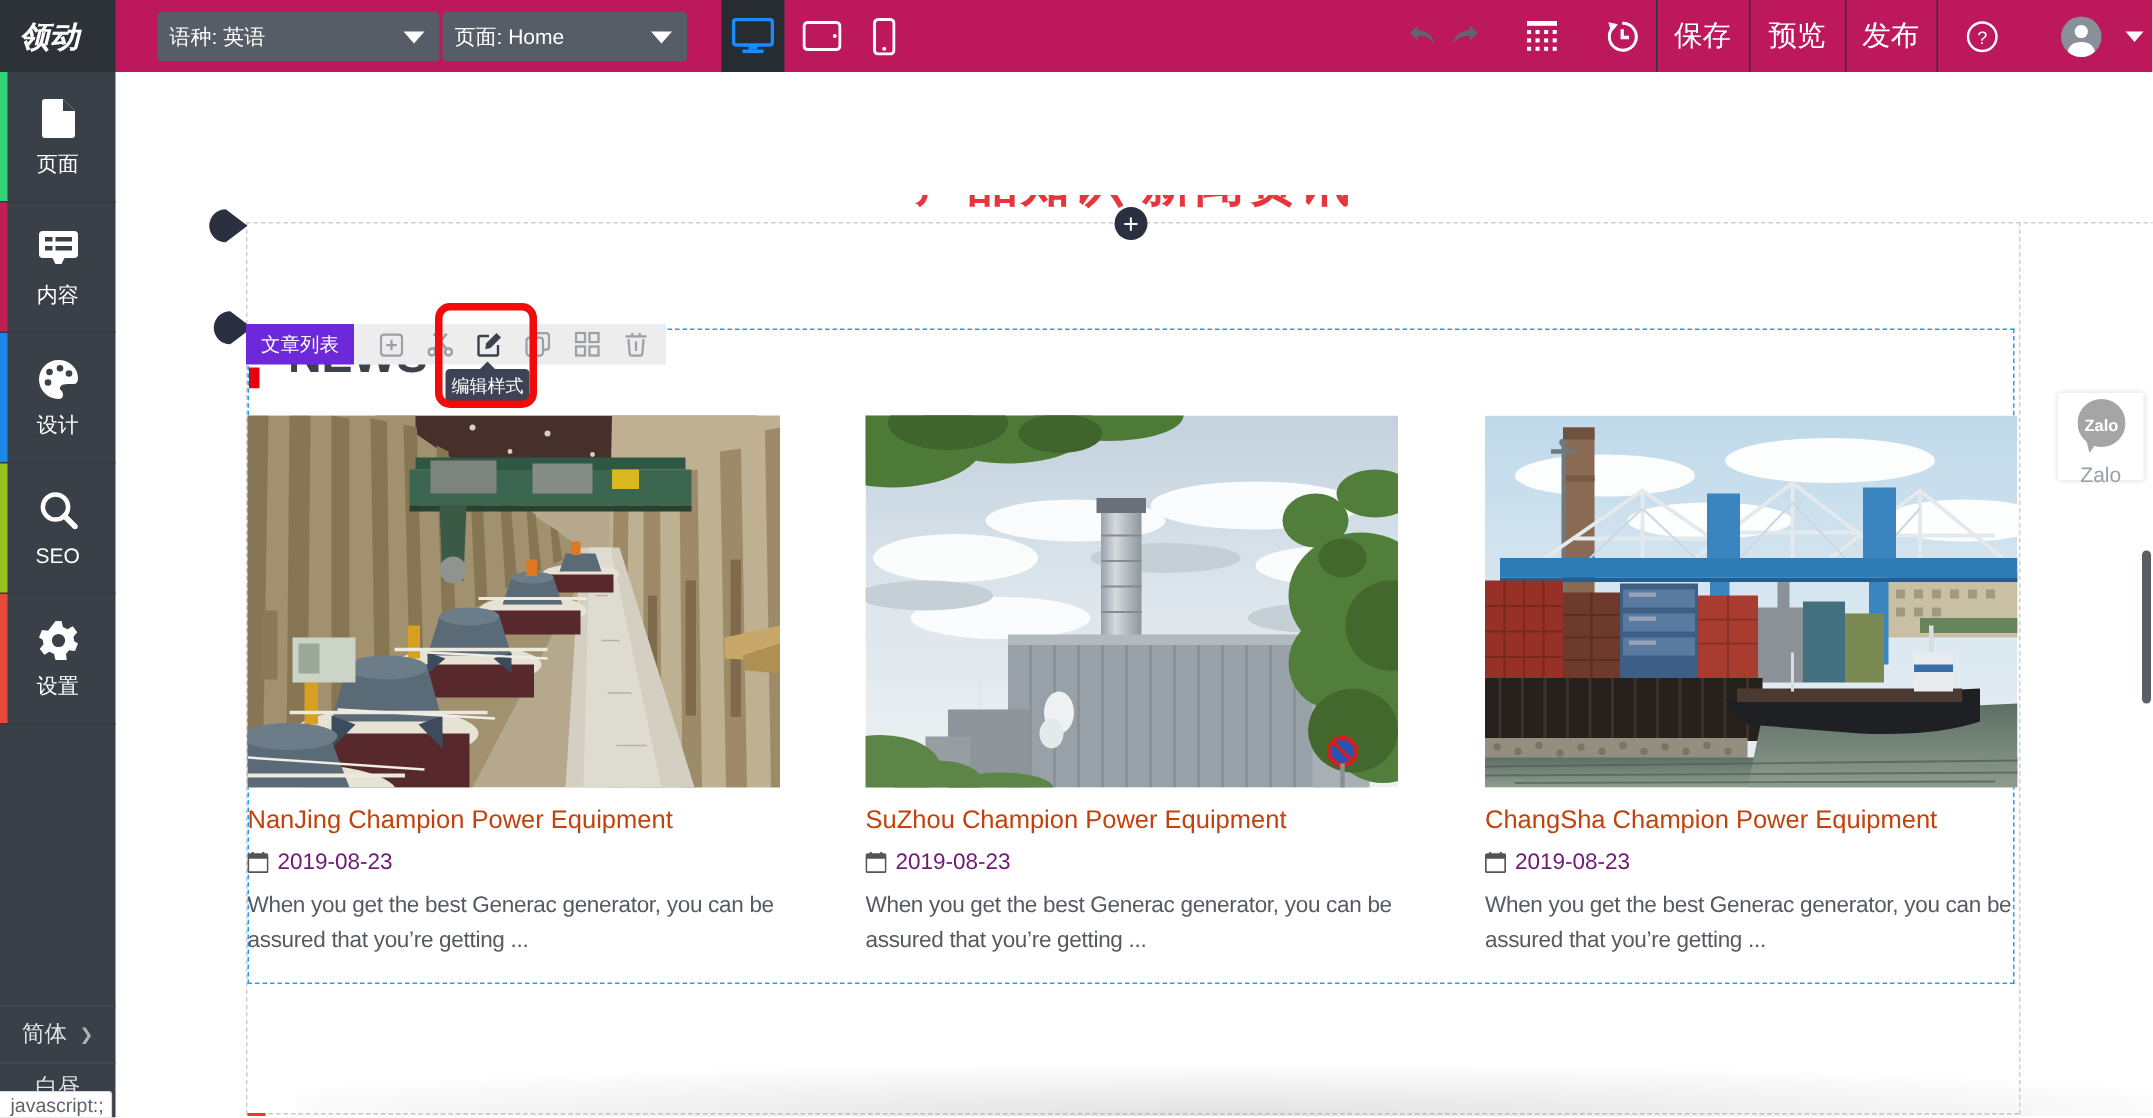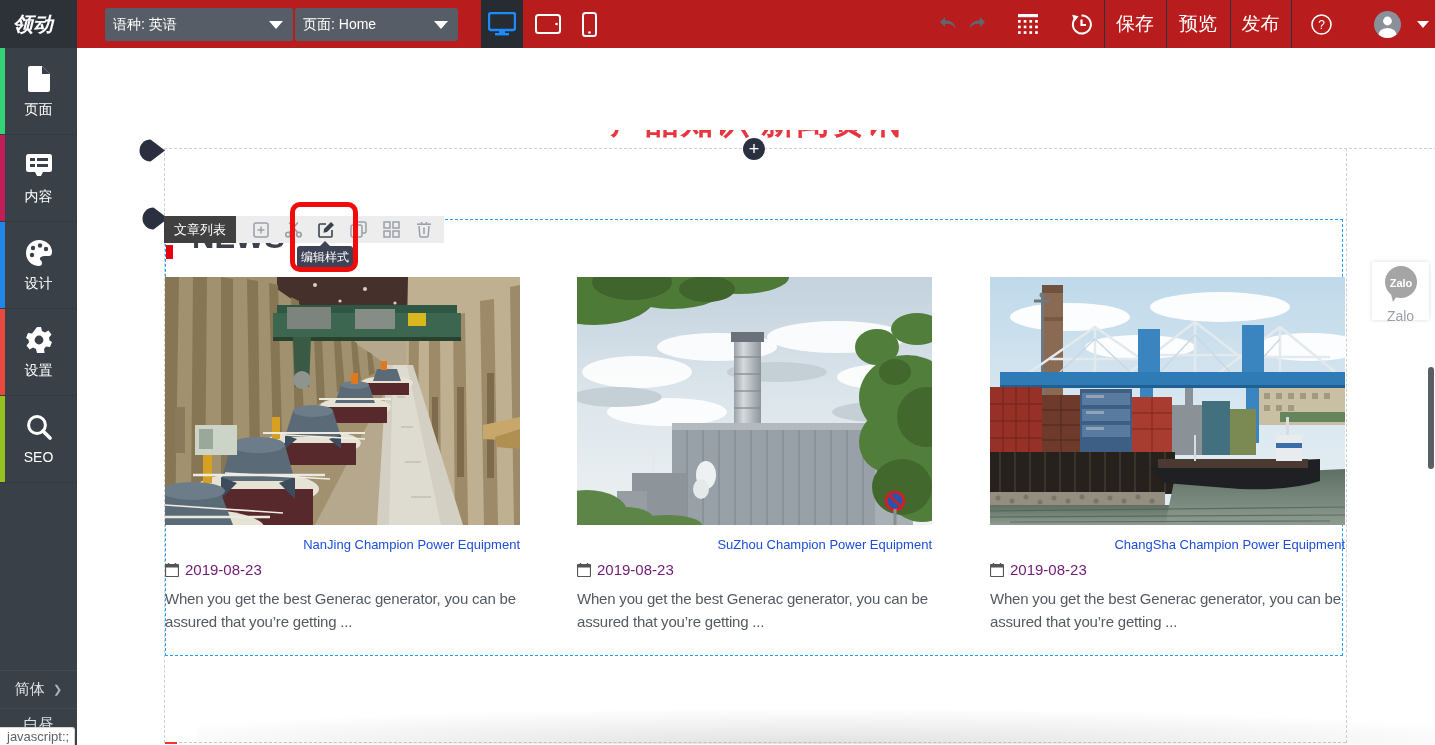--- a/index.html
+++ b/index.html
@@ -1,20 +1,20 @@
 <!DOCTYPE html>
 <html><head>
 <meta charset="utf-8">
 <style>
 * { margin:0; padding:0; box-sizing:border-box; }
 html,body { width:1435px; height:745px; overflow:hidden; background:#fff; font-family:"Liberation Sans", sans-serif; }
 #stage { position:relative; width:1435px; height:745px; overflow:hidden; }
 
 
-#topbar { position:absolute; left:0; top:0; width:1435px; height:48px; background:#b91c1c; z-index:50; }
+#topbar { position:absolute; left:0; top:0; width:1435px; height:48px; background:#be185d; z-index:50; }
 #tb-logo { position:absolute; left:0; top:0; width:77px; height:48px; background:#2d3239; display:flex; align-items:center; justify-content:center; }
 .tb-select { position:absolute; top:8px; height:33px; background:#575d66; border-radius:3px; color:#fff; font-size:14px; display:flex; align-items:center; padding-left:8px; }
 #sel1 { left:105px; width:188px; }
 #sel2 { left:295px; width:163px; }
 .tb-caret { position:absolute; right:10px; top:13px; width:0; height:0; border-left:7px solid transparent; border-right:7px solid transparent; border-top:8px solid #fff; }
 #dev-desktop { position:absolute; left:481px; top:0; width:42px; height:48px; background:#272c33; display:flex; align-items:center; justify-content:center; }
 #dev-tablet { position:absolute; left:527px; top:0; width:42px; height:48px; display:flex; align-items:center; justify-content:center; }
 #dev-phone { position:absolute; left:568px; top:0; width:42px; height:48px; display:flex; align-items:center; justify-content:center; }
 .tb-ic { position:absolute; top:0; height:48px; display:flex; align-items:center; justify-content:center; }
 .tb-div { position:absolute; top:0; width:1px; height:48px; background:#2e333a; }
@@ -52,34 +52,34 @@
 #sec-dash-bot { position:absolute; left:87px; top:694px; width:1182px; border-top:1px dashed #c9c9c9; }
 #sec-dash-bot-red { position:absolute; left:88px; top:694px; width:12px; border-top:2px solid #e33; }
 
 .pin { position:absolute; width:26px; height:23px; z-index:20; }
 #plus-btn { position:absolute; left:666px; top:90px; width:22px; height:22px; border-radius:50%; background:#2a3040; color:#fff; z-index:21; display:flex; align-items:center; justify-content:center; font-size:18px; }
 
 
 #blue-box { position:absolute; left:88px; top:171px; width:1178px; height:437px; border:1px dashed #1e9fff; z-index:6; }
 
 
-#tb-label { position:absolute; left:87px; top:168px; width:72px; height:27px; background:#404040; color:#fff; font-size:13px; display:flex; align-items:center; justify-content:center; z-index:22; }
+#tb-label { position:absolute; left:87px; top:168px; width:72px; height:27px; background:#6d28d9; color:#fff; font-size:13px; display:flex; align-items:center; justify-content:center; z-index:22; }
 #tb-strip { position:absolute; left:159px; top:168px; width:208px; height:27px; background:#ededee; z-index:21; display:flex; align-items:center; padding-left:9px; }
 .ti { width:32.5px; height:27px; display:flex; align-items:center; justify-content:center; }
 #sec-title { position:absolute; left:88px; top:168px; width:220px; height:43px; overflow:hidden; z-index:7; }
 #sec-title span { position:absolute; left:27px; top:4px; color:#3c414b; font-size:31px; font-weight:bold; }
 #sec-title .rb { position:absolute; left:1px; top:29px; width:7px; height:14px; background:#e60012; }
 #tooltip { position:absolute; left:220px; top:198px; width:56px; height:22px; background:#3d4354; border-radius:3px; color:#fff; font-size:12px; display:flex; align-items:center; justify-content:center; z-index:24; }
 #tooltip:before { content:""; position:absolute; left:22px; top:-5px; border-left:6px solid transparent; border-right:6px solid transparent; border-bottom:6px solid #3d4354; }
 #red-hl { position:absolute; left:213px; top:154px; width:68px; height:70px; border:5px solid #f10b0b; border-radius:10px; z-index:25; }
 
 
 .card { position:absolute; top:229px; width:355px; z-index:8; }
 .card svg.photo { display:block; width:355px; height:248px; }
-.card .ct { margin-top:12px; font-size:13px; color:#1d4ed8;text-align:right; }
+.card .ct { margin-top:12px; font-size:17px; color:#c2410c; }
 .card .cd { margin-top:9px; font-size:15px; color:#701a75; display:flex; align-items:center; }
 .card .cd svg { margin-right:6px; }
 .card .cx { margin-top:9px; font-size:15px; color:#555a61; line-height:23px; width:364px; letter-spacing:-0.2px; }
 
 
 #zalo { position:absolute; left:1295px; top:214px; width:57px; height:58px; background:#fff; box-shadow:0 0 4px rgba(0,0,0,0.15); text-align:center; z-index:30; }
 #zalo .zc { position:absolute; left:13px; top:4px; }
 #zalo .zt { position:absolute; left:0; top:46px; width:57px; color:#9aa0a6; font-size:14px; }
 #scrollthumb { position:absolute; left:1351px; top:319px; width:6px; height:102px; background:#5a5f66; border-radius:3px; z-index:31; }
 #bot-shadow { position:absolute; left:120px; top:660px; width:1238px; height:36px; background:radial-gradient(ellipse 60% 100% at 50% 100%, rgba(170,170,170,0.35), rgba(255,255,255,0)); }
@@ -685,37 +685,37 @@
             <path d="M13 0 A 13 13 0 1 0 13 26 Q 16 26 16 23 Q 16 21 14.5 20 Q 13 18.5 15 17 Q 16 16 19 16 L 23 16 Q 26 16 26 12 A 13 12 0 0 0 13 0 Z" fill="#fff"></path>
             <circle cx="7" cy="8" r="2.2" fill="#3a4048"></circle>
             <circle cx="14" cy="5.5" r="2.2" fill="#3a4048"></circle>
             <circle cx="20" cy="9" r="2.2" fill="#3a4048"></circle>
             <circle cx="6" cy="15" r="2.2" fill="#3a4048"></circle>
           </svg>
         </div>
       <div class="sb-tx">设计</div>
     </div>
     <div class="sb-item">
+      <div class="sb-strip" style="background:#97c11f;"></div>
+      <div class="sb-ic">
+          <svg width="26" height="26" viewBox="0 0 26 26">
+            <circle cx="11" cy="11" r="8.4" fill="none" stroke="#fff" stroke-width="3"></circle>
+            <line x1="17" y1="17" x2="24" y2="24" stroke="#fff" stroke-width="3.6" stroke-linecap="round"></line>
+          </svg>
+        </div>
+      <div class="sb-tx">SEO</div>
+    </div>
+    <div class="sb-item">
       <div class="sb-strip" style="background:#e74a3b;"></div>
       <div class="sb-ic">
           <svg width="26" height="26" viewBox="0 0 26 26">
             <path d="M11 0 H15 L16 4 L19 5.5 L22.5 3.5 L25.5 7.5 L23 10.5 L23.5 13.5 L26 15 L24 20 L20 19.5 L18 22 L18.5 26 H11 L10 22 L7 20.5 L3.5 22.5 L0.5 18.5 L3 15.5 L2.5 12.5 L0 11 L2 6 L6 6.5 L8 4 Z" fill="#fff"></path>
             <circle cx="13" cy="13" r="4.4" fill="#3a4048"></circle>
           </svg>
         </div>
       <div class="sb-tx">设置</div>
     </div>
-    <div class="sb-item">
-      <div class="sb-strip" style="background:#97c11f;"></div>
-      <div class="sb-ic">
-          <svg width="26" height="26" viewBox="0 0 26 26">
-            <circle cx="11" cy="11" r="8.4" fill="none" stroke="#fff" stroke-width="3"></circle>
-            <line x1="17" y1="17" x2="24" y2="24" stroke="#fff" stroke-width="3.6" stroke-linecap="round"></line>
-          </svg>
-        </div>
-      <div class="sb-tx">SEO</div>
-    </div>
     <div id="sb-lang">简体&nbsp;&nbsp;<span style="font-size:11px;color:#aeb3b9;">❯</span></div>
     <div id="sb-day">白昼</div>
   </div>
 
   <div id="js-tip">javascript:;</div>
 </div>
 
 </body></html>

